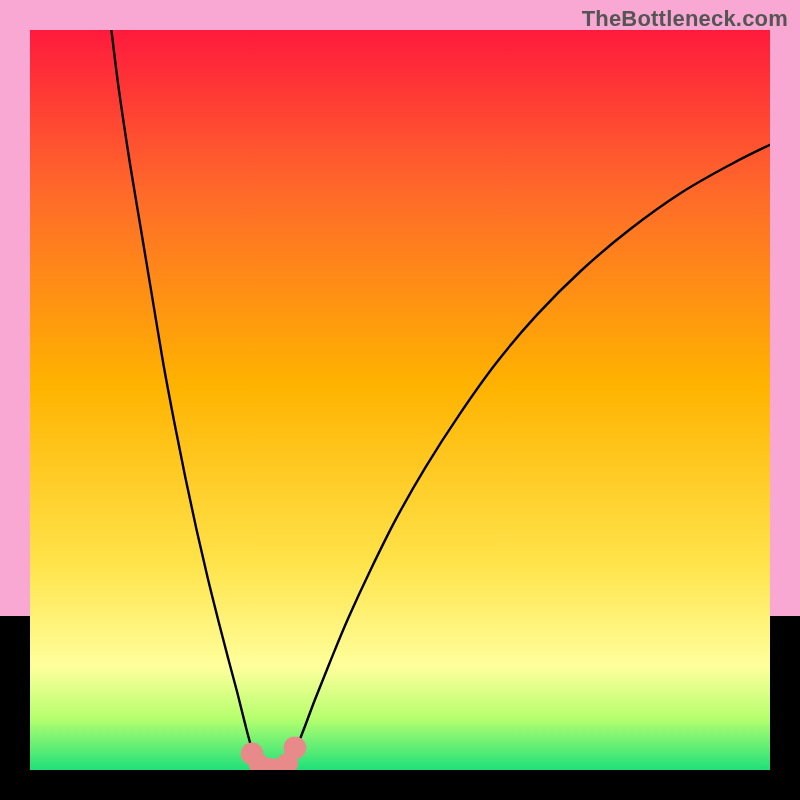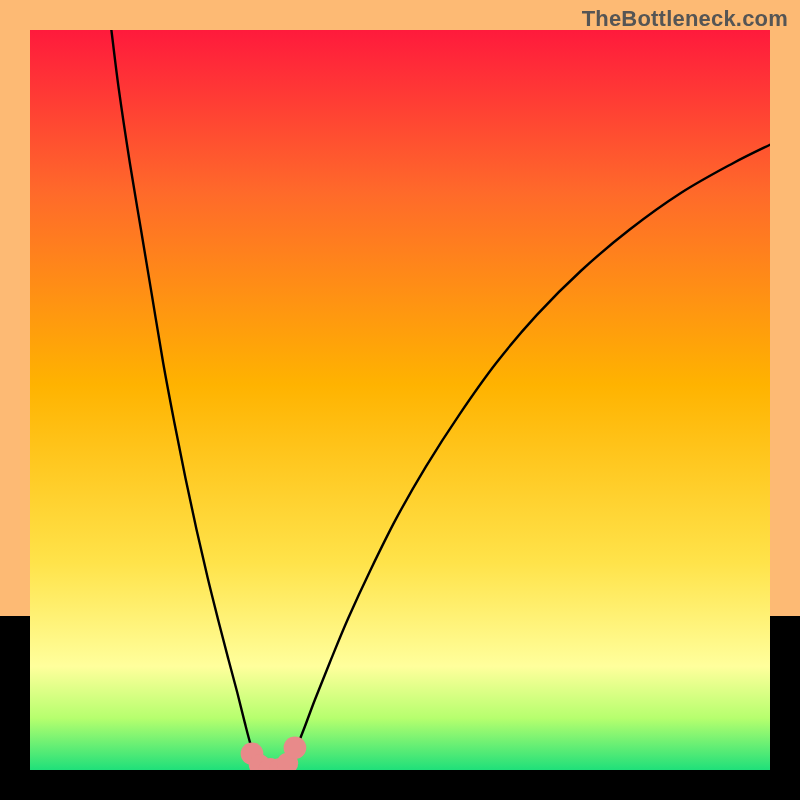--- a/index.html
+++ b/index.html
@@ -10,21 +10,21 @@
     background: #000000;
     font-family: Arial, Helvetica, sans-serif;
     overflow: hidden;
   }
   .frame {
     position: absolute;
     top: 0;
     left: 0;
     width: 800px;
     height: 616px;
-    background: #fdba74;
+    background: #f9a8d4;
   }
   .watermark {
     position: absolute;
     top: 6px;
     right: 12px;
     color: #555555;
     font-size: 22px;
     font-weight: 600;
     letter-spacing: 0.2px;
     user-select: none;

